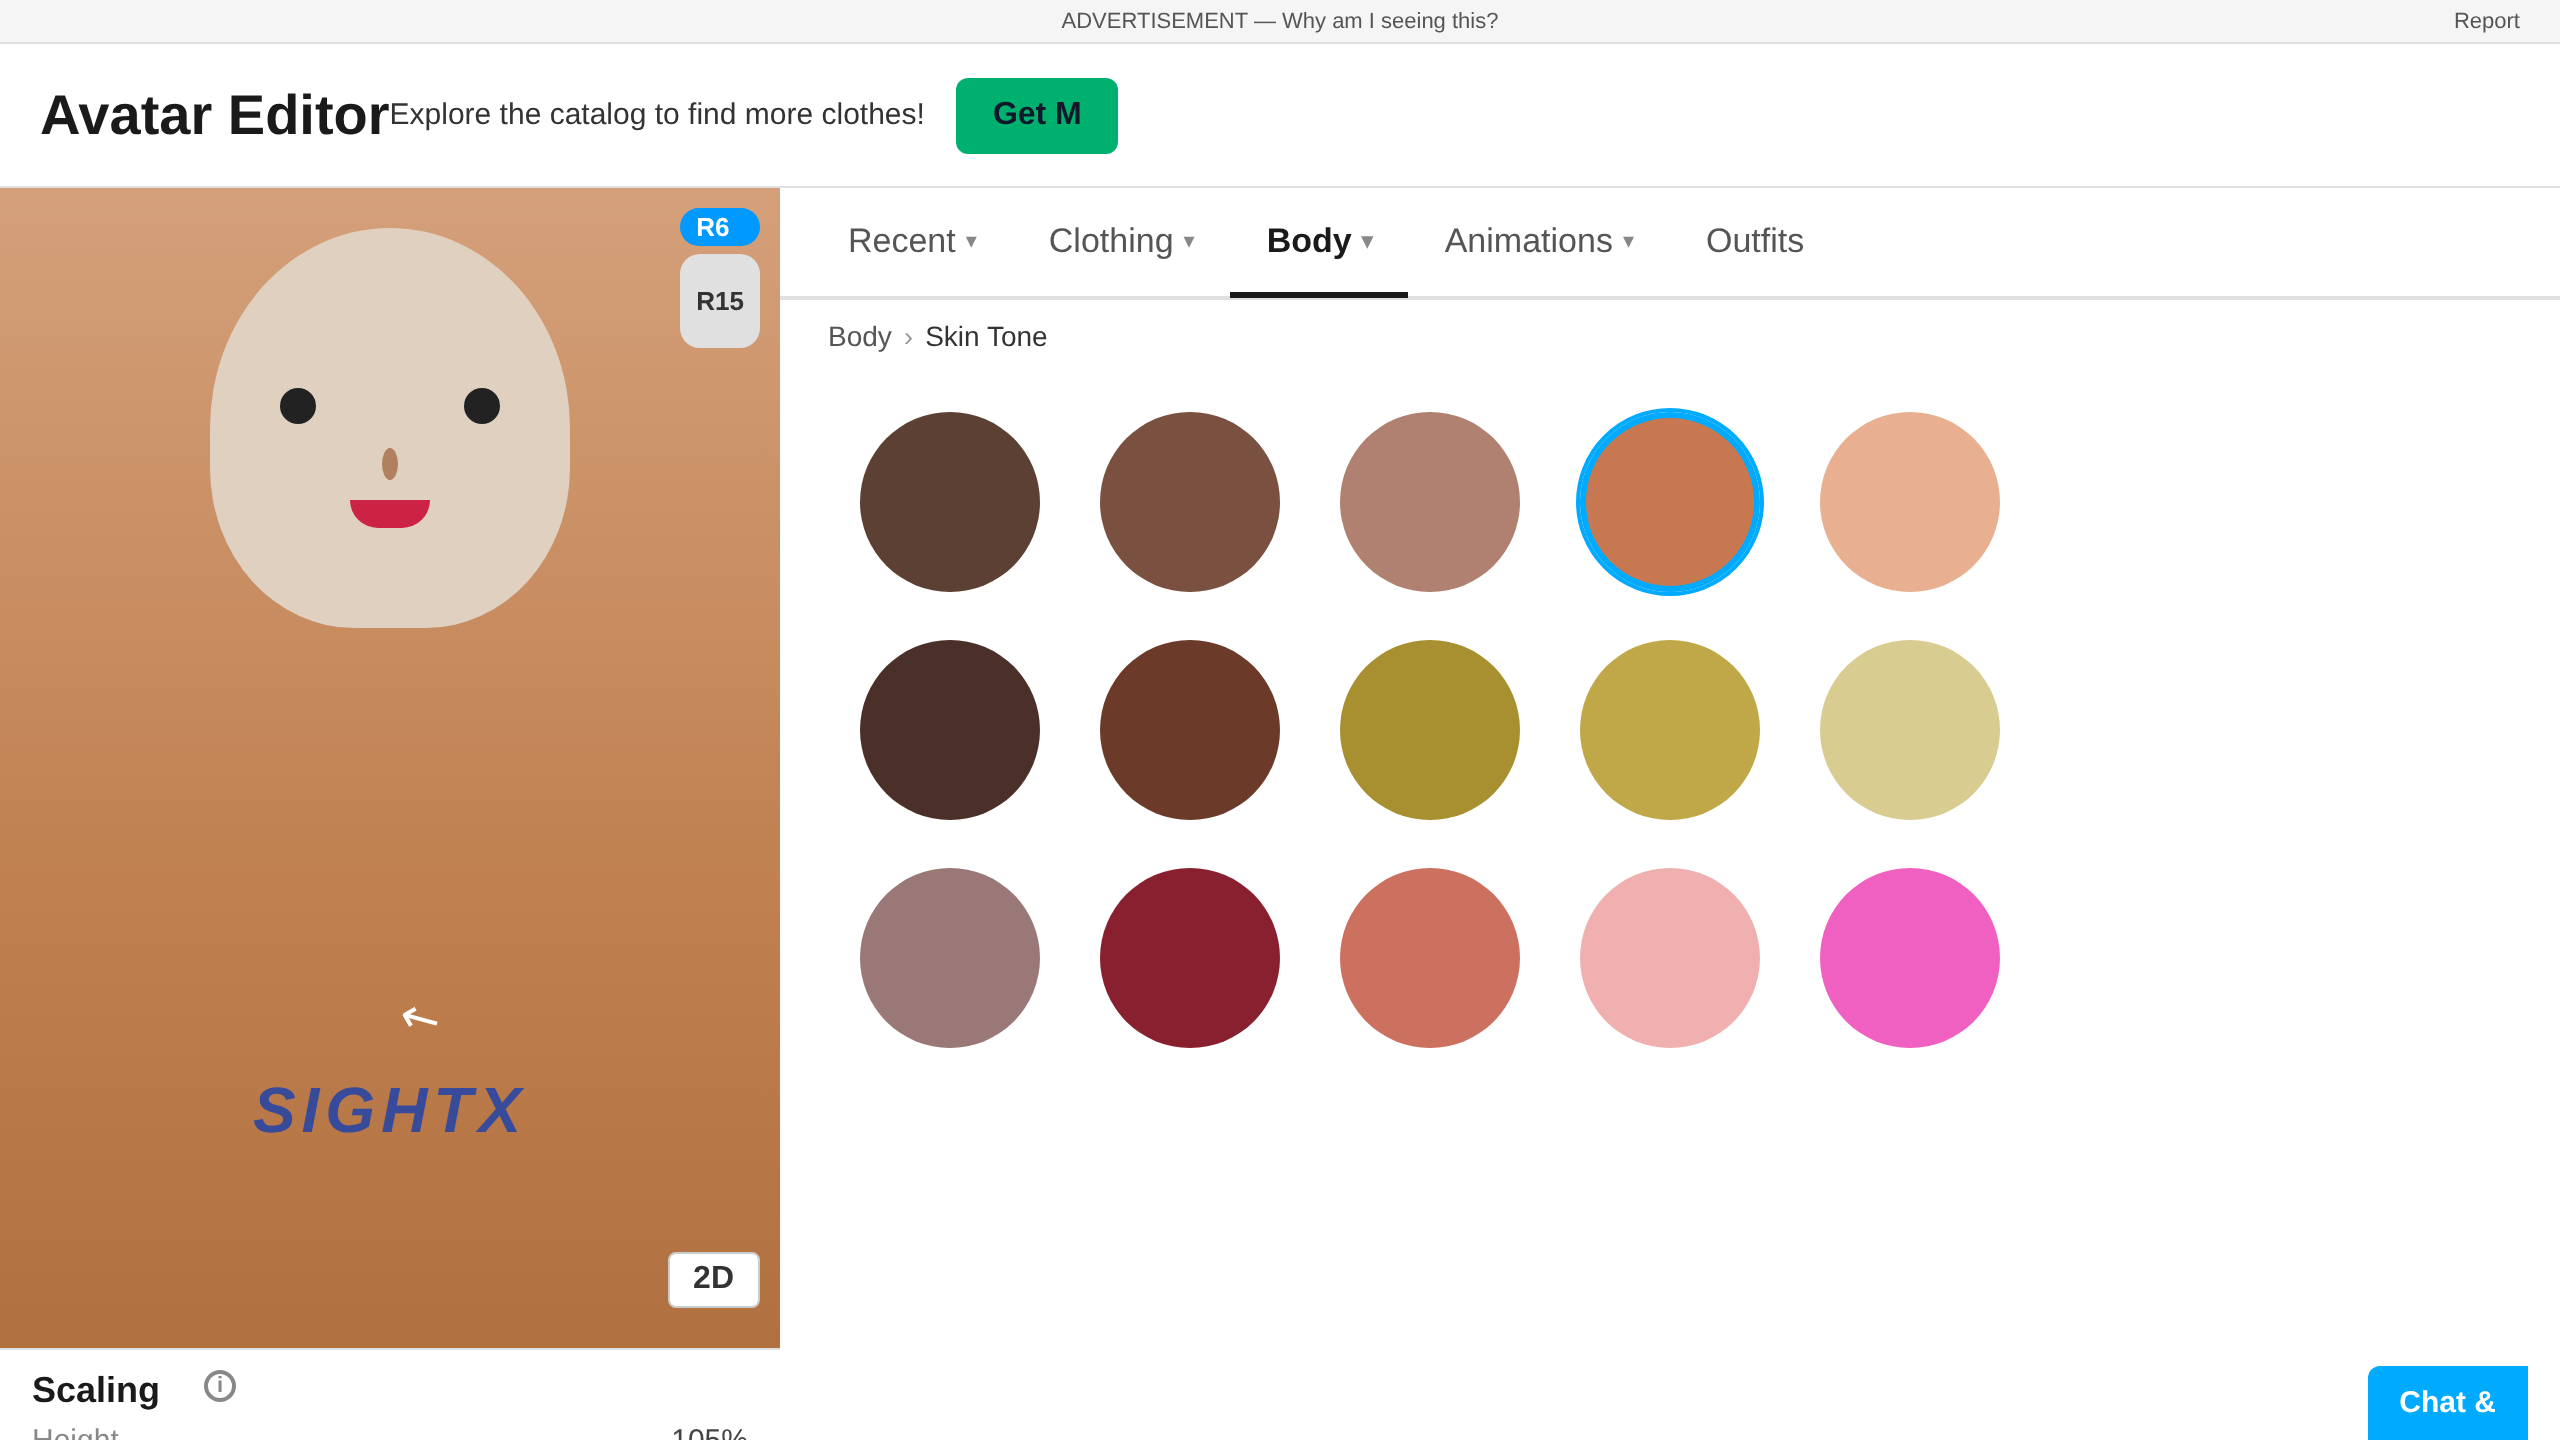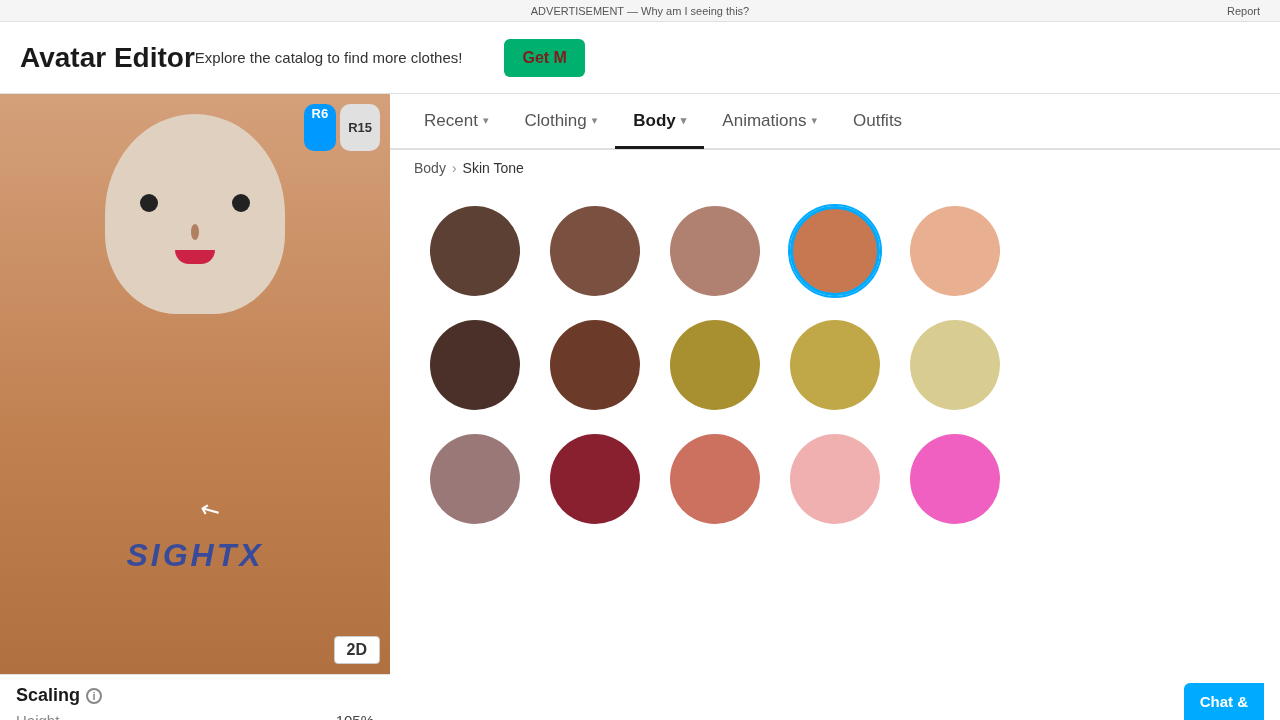--- a/index.html
+++ b/index.html
@@ -49,28 +49,27 @@
       display: flex;
       align-items: center;
       gap: 16px;
     }
     .header-catalog-text {
       font-size: 15px;
       color: #333;
     }
     .get-more-btn {
       background: #00b06f;
-      color: #7f1d1d;
+      color: #0f172a;
       font-size: 16px;
       font-weight: 700;
       padding: 10px 18px;
       border: none;
       border-radius: 6px;
       cursor: pointer;
-      margin-left: 26px;
     }
 
     
     .main-layout {
       display: flex;
       height: calc(720px - 22px - 72px);
     }
 
     
     .left-panel {
@@ -137,20 +136,21 @@
       transform: translateX(-50%);
     }
 
     
     .avatar-badges {
       position: absolute;
       top: 10px;
       right: 10px;
       display: flex;
       gap: 4px;
+      flex-direction: column;
     }
     .badge-r6 {
       background: #0099ff;
       color: #fff;
       font-size: 13px;
       font-weight: 700;
       padding: 2px 8px;
       border-radius: 10px;
     }
     .badge-r15 {
@@ -182,21 +182,21 @@
       bottom: 150px;
       left: 200px;
       font-size: 24px;
       color: #fff;
       transform: rotate(-30deg);
     }
 
     
     .btn-2d {
       position: absolute;
-      bottom: 10px;
+      bottom: 20px;
       right: 10px;
       background: #fff;
       border: 1px solid #ccc;
       border-radius: 4px;
       padding: 4px 12px;
       font-size: 16px;
       font-weight: 600;
       color: #333;
       cursor: pointer;
     }
@@ -205,22 +205,21 @@
     .scaling-section {
       padding: 10px 16px;
       background: #fff;
       border-top: 1px solid #e0e0e0;
     }
     .scaling-title {
       font-size: 18px;
       font-weight: 700;
       color: #1a1a1a;
       display: flex;
-      align-items: center;
-      gap: 6px;
+      gap: 22px;
     }
     .info-icon {
       width: 16px;
       height: 16px;
       border: 2px solid #888;
       border-radius: 50%;
       display: inline-flex;
       align-items: center;
       justify-content: center;
       font-size: 11px;

